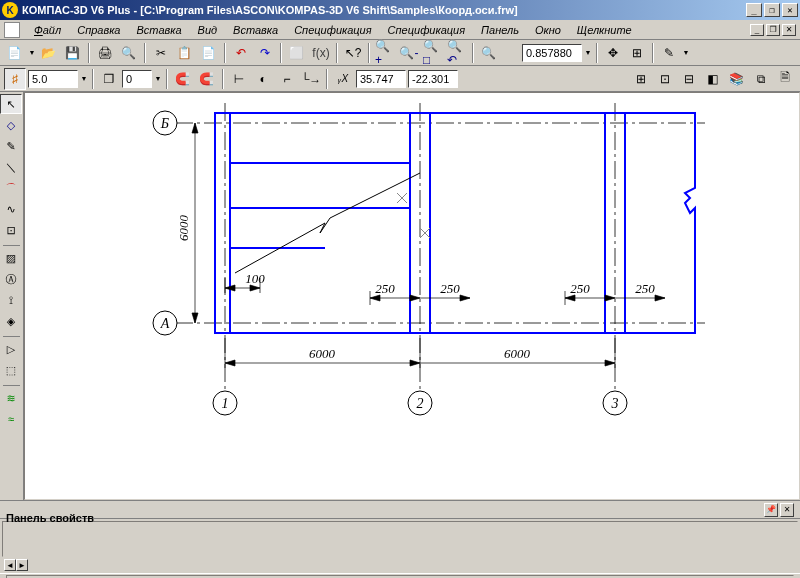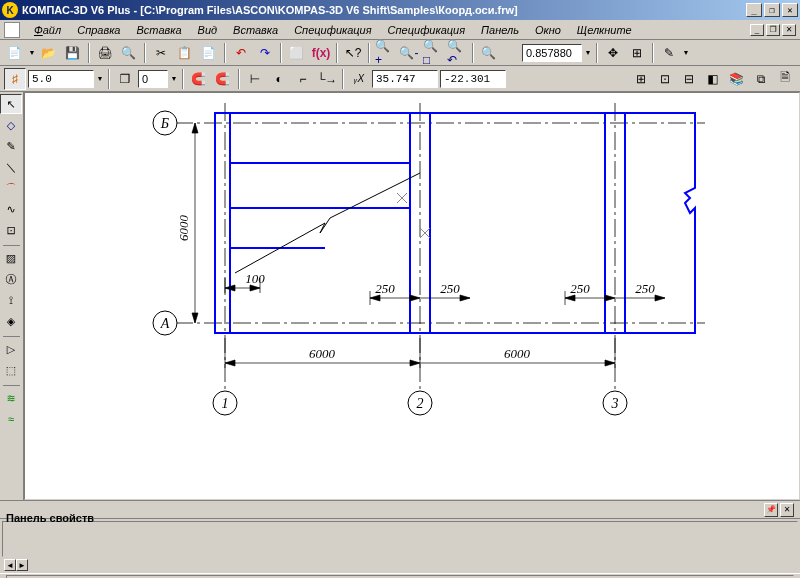--- a/index.html
+++ b/index.html
@@ -20,21 +20,21 @@
   .menubar .mdi-controls { display: flex; gap: 2px; }
   .menubar .mdi-btn { width: 14px; height: 12px; background: #d4d0c8; border: 1px solid; border-color: #fff #404040 #404040 #fff; display: flex; align-items: center; justify-content: center; font-size: 8px; cursor: pointer; }
   
   .toolbar { background: #d4d0c8; height: 26px; display: flex; align-items: center; padding: 0 4px; border-bottom: 1px solid #808080; gap: 2px; }
   .tbtn { width: 22px; height: 22px; border: 1px solid transparent; display: flex; align-items: center; justify-content: center; cursor: pointer; font-size: 12px; }
   .tbtn.arrow { width: 8px; font-size: 7px; }
   .tbtn.pressed { border-color: #404040 #fff #fff #404040; background: #e8e8e8; }
   .sep { width: 2px; height: 20px; border-left: 1px solid #808080; border-right: 1px solid #fff; margin: 0 2px; }
   .tinput { height: 18px; border: 1px solid; border-color: #404040 #fff #fff #404040; background: white; padding: 0 3px; font-size: 11px; font-family: inherit; }
   .tinput.w60 { width: 60px; margin-left: 20px; }
-  .tinput.w50 { width: 66px; font-family: Liberation Mono, monospace; }
+  .tinput.w50 { width: 50px; }
   
   .main { display: flex; height: 408px; }
   .sidebar { width: 24px; background: #d4d0c8; border-right: 1px solid #808080; display: flex; flex-direction: column; padding: 2px 0; gap: 1px; }
   .sbtn { width: 22px; height: 20px; border: 1px solid transparent; display: flex; align-items: center; justify-content: center; cursor: pointer; font-size: 11px; }
   .sbtn.active { border-color: #404040 #fff #fff #404040; background: #e8e8e8; }
   .ssep { height: 4px; border-bottom: 1px solid #808080; margin: 1px 3px; }
   
   .canvas-area { flex: 1; background: #fff; position: relative; border: 1px inset #d4d0c8; overflow: hidden; }
   .drawing { position: absolute; top: 0; left: 0; }
   
@@ -96,21 +96,21 @@
   <div class="tbtn">📄</div>
   <div class="sep"></div>
   <div class="tbtn">
       <span style="color:#c00">↶</span>
     </div>
   <div class="tbtn">
       <span style="color:#00c">↷</span>
     </div>
   <div class="sep"></div>
   <div class="tbtn">⬜</div>
-  <div class="tbtn" style="color:#be185d;font-weight:bold">f(x)</div>
+  <div class="tbtn" style="color:#404040;font-weight:normal">f(x)</div>
   <div class="sep"></div>
   <div class="tbtn">↖?</div>
   <div class="sep"></div>
   <div class="tbtn">
       <span style="color:#008">🔍+</span>
     </div>
   <div class="tbtn">
       <span style="color:#008">🔍-</span>
     </div>
   <div class="tbtn">

